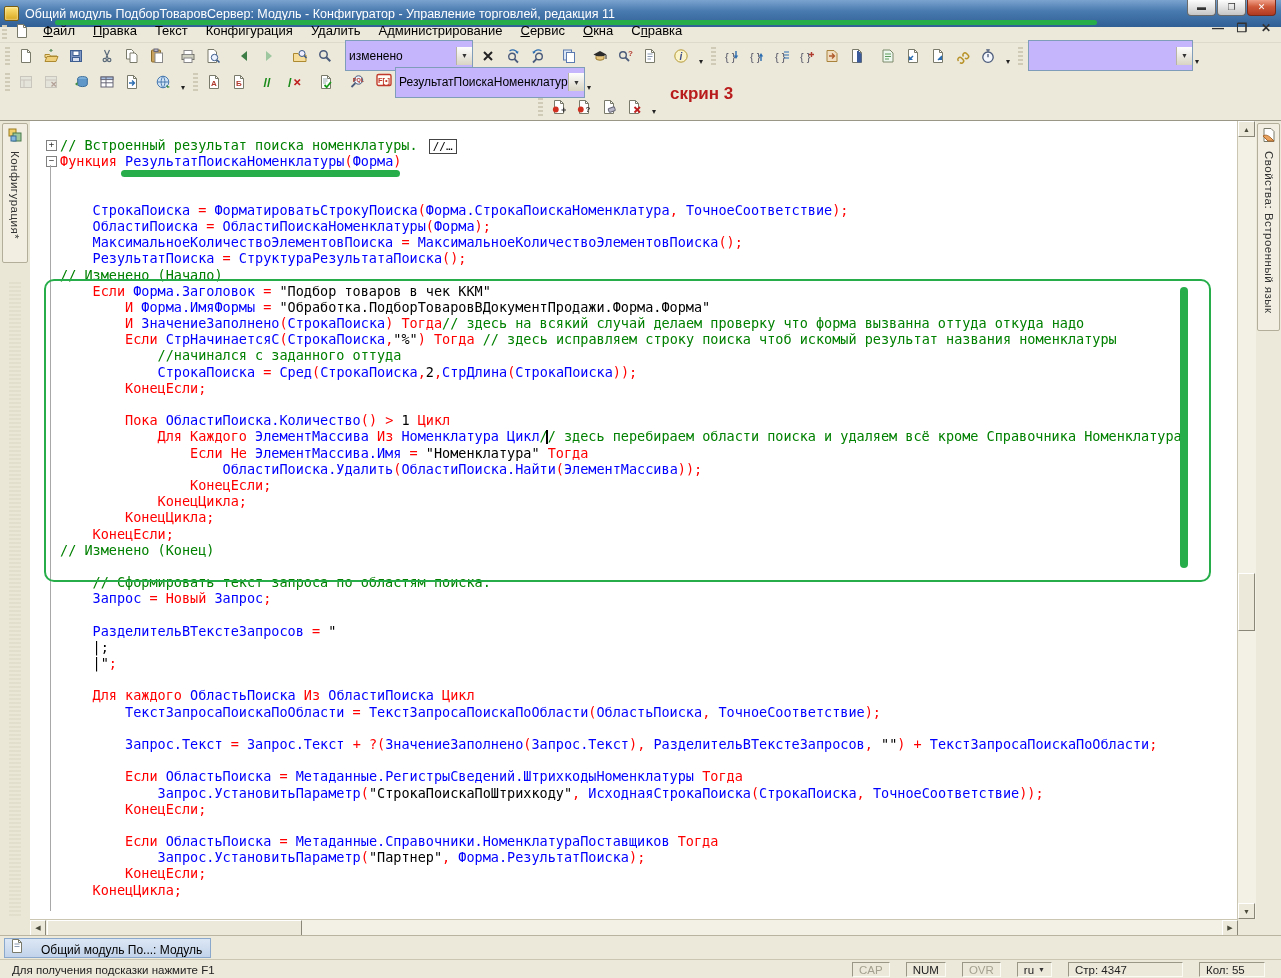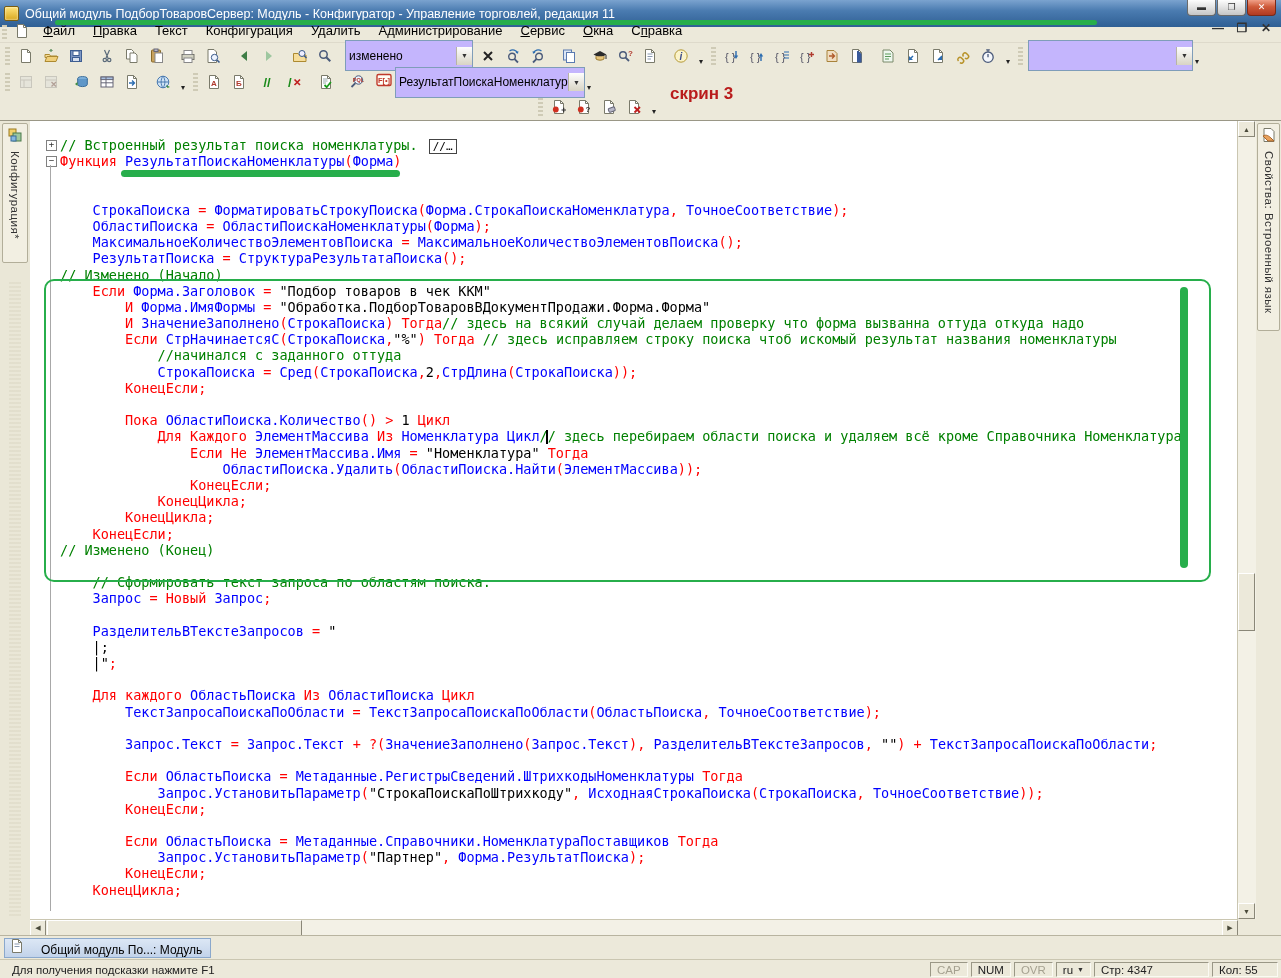--- a/index.html
+++ b/index.html
@@ -53,21 +53,21 @@
   
   .vscroll{position:absolute;right:25px;top:0;width:18px;height:798px;background:#f3f1e6;border-left:1px solid #cac6b1}
   .hscroll{position:absolute;left:30px;right:43px;top:798px;height:17px;background:#f3f1e6;border-top:1px solid #cac6b1}
   .sbtn{position:absolute;background:#ece9da;border:1px solid;border-color:#fff #8a8778 #8a8778 #fff;display:flex;align-items:center;justify-content:center;font-size:7px;color:#4a4a3a;box-sizing:border-box}
   .sthumb{position:absolute;background:#ece9da;border:1px solid;border-color:#fff #8a8778 #8a8778 #fff;box-sizing:border-box}
   
   .tabbar{position:absolute;left:0;right:0;top:935px;height:24px;background:#ece9da;border-top:1px solid #b8b4a0}
   .mditab{position:absolute;left:4px;top:2px;height:20px;display:flex;align-items:flex-end;gap:16px;padding:0 8px 0 4px;background:linear-gradient(#dce7f5,#c2d3ea);border:1px solid #8aa8cc;font-size:12px;color:#000;box-sizing:border-box}
   .statusbar{position:absolute;left:0;right:0;top:959px;height:19px;background:#ece9da;border-top:1px solid #cac6b1;display:flex;align-items:center;font-size:11.5px;color:#222}
   .stathint{flex:1;padding-left:12px}
-  .statcell{height:15px;border:1px solid;border-color:#9a9786 #fbfaf3 #fbfaf3 #9a9786;margin-right:3px;padding:0 6px;display:flex;align-items:center;box-sizing:border-box}
+  .statcell{height:15px;border:1px solid;border-color:#9a9786 #fbfaf3 #fbfaf3 #9a9786;margin-right:16px;padding:0 6px;display:flex;align-items:center;box-sizing:border-box}
   .statcell.dim{color:#a5a190}
   .statcell .dd{font-size:7px;margin-left:4px;color:#333}
   
   .annot{position:absolute;pointer-events:none;z-index:50}
   .screenlabel{font-weight:bold;font-size:17px}
 </style>
 </head>
 <body>
 <div id="root">
 

